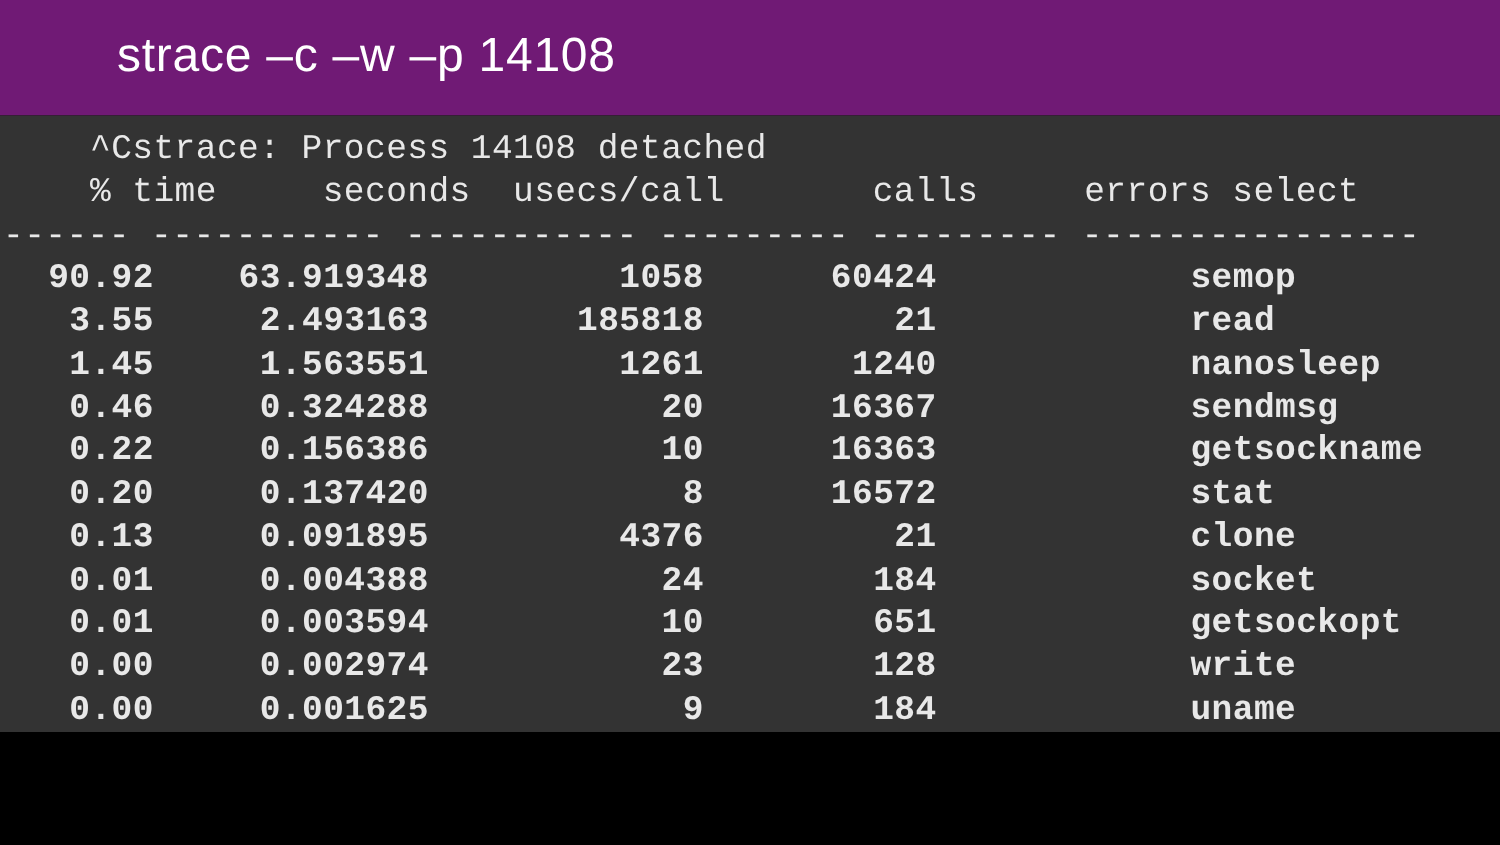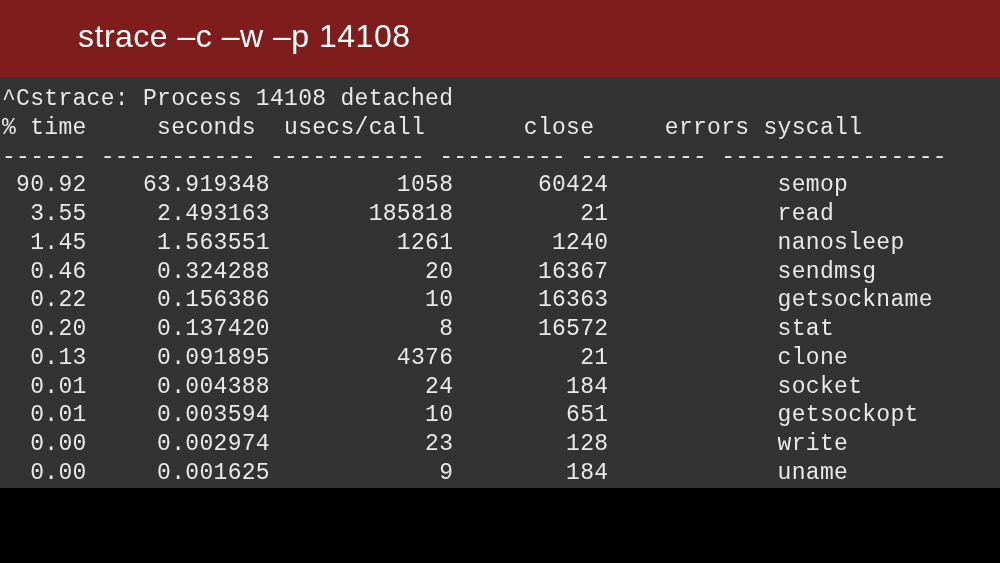--- a/index.html
+++ b/index.html
@@ -4,58 +4,60 @@
   <style>
     * { margin: 0; padding: 0; box-sizing: border-box; }
     body {
       width: 1000px;
       height: 563px;
       background: #000;
       font-family: 'Consolas', 'Courier New', monospace;
       overflow: hidden;
     }
     .title-bar {
-      background: #7f1d1d;
+      background: #701a75;
       color: #fff;
       font-family: 'Segoe UI', -apple-system, sans-serif;
       font-weight: 300;
       font-size: 32px;
       padding: 18px 0 22px 78px;
       letter-spacing: 0.5px;
     }
     .terminal {
       background: #333333;
       color: #e8e8e8;
       font-size: 23px;
       line-height: 1.25;
       padding: 8px 0 0 0;
       font-family: 'Consolas', 'Menlo', 'Courier New', monospace;
       letter-spacing: 0.3px;
     }
     .term-line {
       white-space: pre;
-      padding-left: 2px;
+      padding-left: 12px;
+      margin-left: 48px;
     }
     .data-row {
       white-space: pre;
-      padding-left: 2px;
+      padding-left: 18px;
+      font-weight: bold;
     }
     .divider {
       white-space: pre;
       padding-left: 2px;
     }
   </style>
 </head>
 <body>
 
 <div class="title-bar">strace –c –w –p 14108</div>
 
 <div class="terminal">
   <div class="term-line">^Cstrace: Process 14108 detached</div>
-  <div class="term-line" id="header-line">% time     seconds  usecs/call       close     errors syscall</div>
+  <div class="term-line" id="header-line">% time     seconds  usecs/call       calls     errors select</div>
   <div class="divider">------ ----------- ----------- --------- --------- ----------------</div>
   <div id="rows-container">
       <div class="data-row"> 90.92    63.919348         1058      60424            semop</div>
       <div class="data-row">  3.55     2.493163       185818         21            read</div>
       <div class="data-row">  1.45     1.563551         1261       1240            nanosleep</div>
       <div class="data-row">  0.46     0.324288           20      16367            sendmsg</div>
       <div class="data-row">  0.22     0.156386           10      16363            getsockname</div>
       <div class="data-row">  0.20     0.137420            8      16572            stat</div>
       <div class="data-row">  0.13     0.091895         4376         21            clone</div>
       <div class="data-row">  0.01     0.004388           24        184            socket</div>

